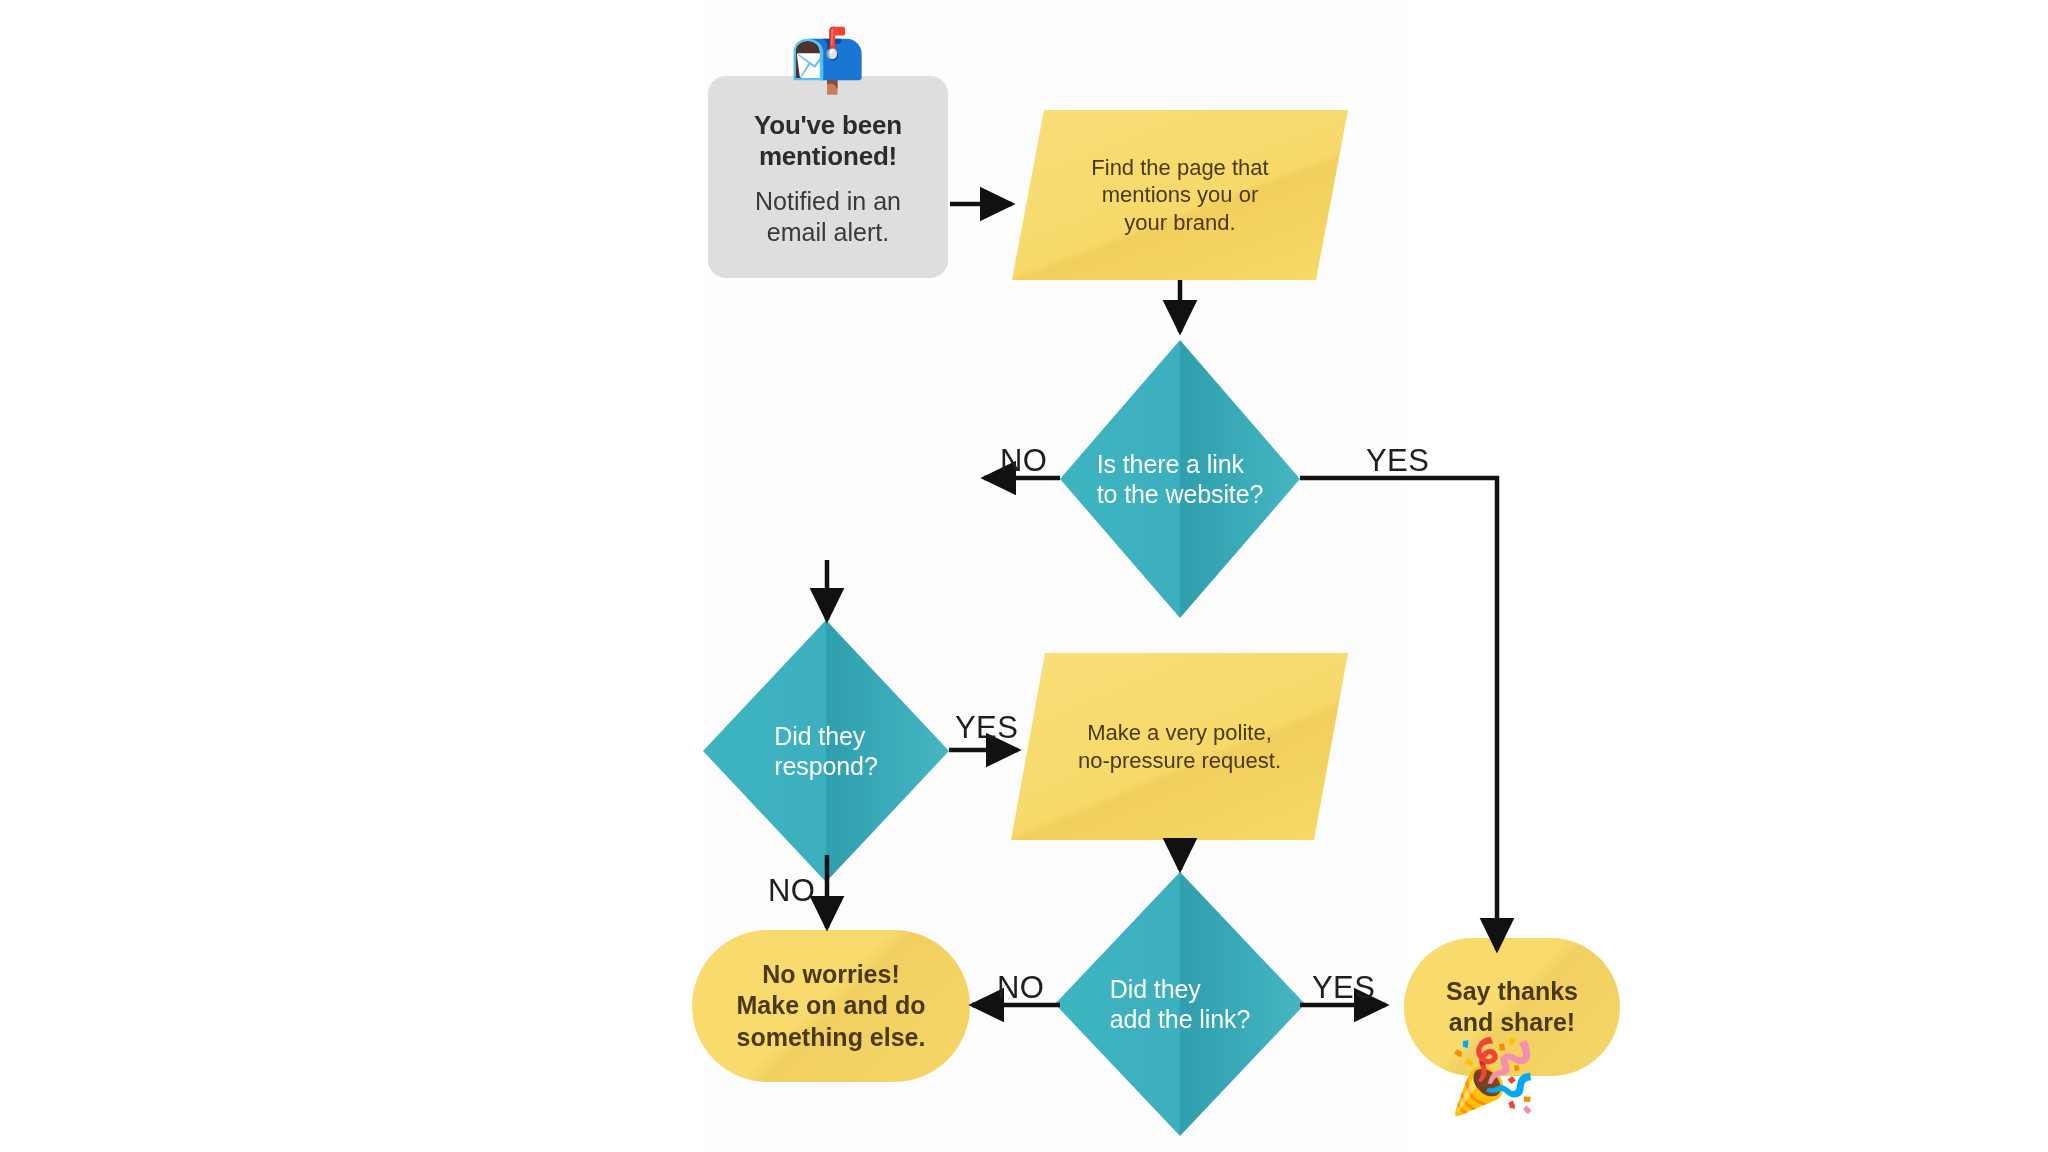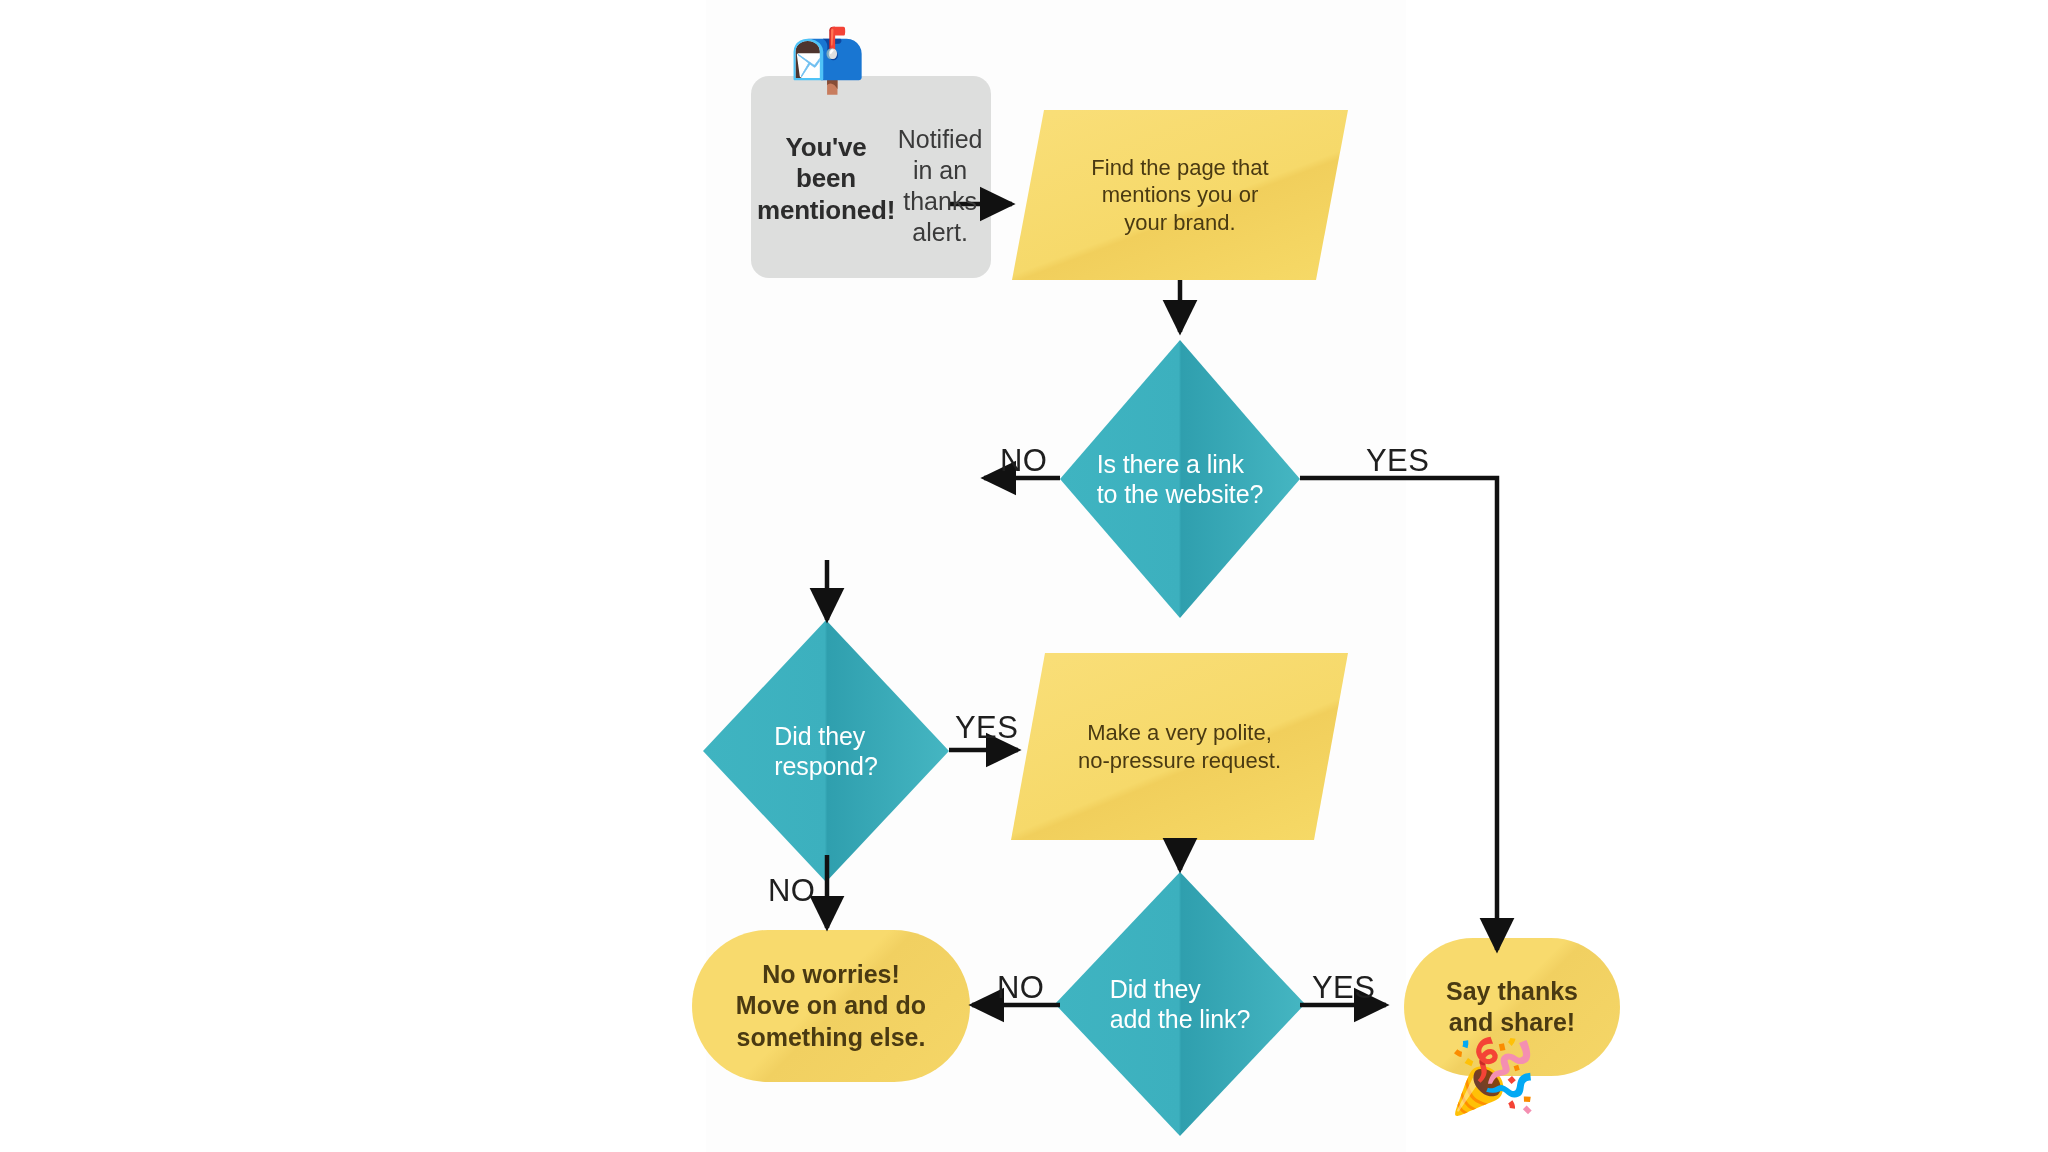--- a/index.html
+++ b/index.html
@@ -47,22 +47,22 @@
     position: relative;
     z-index: 3;
     line-height: 1.22;
     white-space: pre-line;
   }
 
   
   .start-box {
     background: #dddedd;
     border-radius: 18px;
+    flex-direction: column;
     padding: 26px 6px 22px;
-    margin-left: 43px;
   }
   .start-box .title {
     font-weight: 700;
     font-size: 26px;
     color: #2c2c2c;
     line-height: 1.2;
     white-space: pre-line;
     letter-spacing: -0.2px;
   }
   .start-box .sub {
@@ -223,21 +223,21 @@
       <line x1="1060" y1="1005" x2="972" y2="1005" marker-end="url(#ah)"></line>
 
       <line x1="1300" y1="1005" x2="1386" y2="1005" marker-end="url(#ah)"></line>
     </g>
   </svg>
 
   <div class="node start-box" style="left:708px; top:76px; width:240px; height:202px;">
     <div class="title label">You've been
 mentioned!</div>
     <div class="sub label">Notified in an
-thanks alert.</div>
+email alert.</div>
   </div>
   <div class="emoji" style="left:789px; top:30px; font-size:62px;">📬</div>
 
   <div class="para-wrap" style="left:1012px; top:110px; width:336px; height:170px;">
     <svg width="336" height="170" viewBox="0 0 336 170" xmlns="http://www.w3.org/2000/svg">
       <polygon points="32,0 336,0 304,170 0,170" fill="url(#gyA)"></polygon>
     </svg>
     <div class="label">Find the page that
 mentions you or
 your brand.</div>
@@ -277,21 +277,21 @@
       <polygon points="125,0 250,132 125,264 0,132" fill="url(#gt)"></polygon>
     </svg>
     <div class="label">Did they
 add the link?</div>
   </div>
   <div class="edge-label" style="left:997px; top:970px;">NO</div>
   <div class="edge-label" style="left:1312px; top:970px;">YES</div>
 
   <div class="node pill" style="left:692px; top:930px; width:278px; height:152px;">
     <div class="label">No worries!
-Move on and do
+Make on and do
 something else.</div>
   </div>
 
   <div class="node pill" style="left:1404px; top:938px; width:216px; height:138px;text-align:center;">
     <div class="label">Say thanks
 and share!</div>
   </div>
   <div class="emoji" style="left:1448px; top:1040px; font-size:72px;">🎉</div>
 
 

